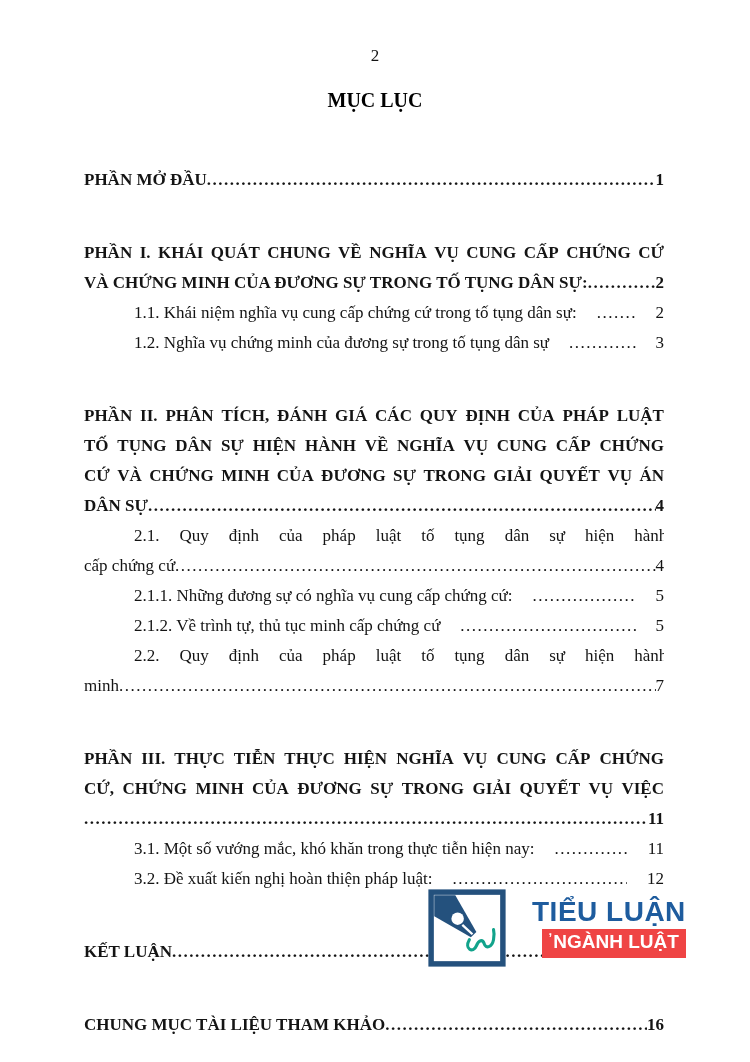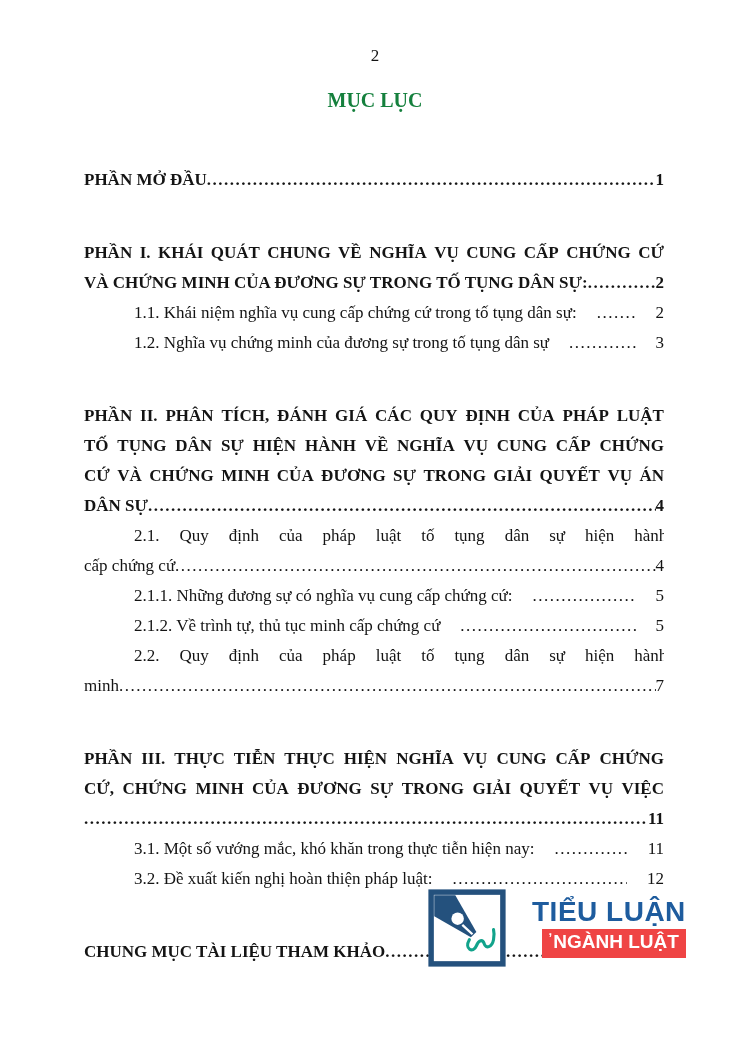--- a/index.html
+++ b/index.html
@@ -11,21 +11,21 @@
     color: #141414;
     overflow: hidden;
   }
   .page-number {
     position: absolute; top: 46px; left: 0; width: 100%;
     text-align: center; font-size: 17px; line-height: 20px;
   }
   .doc-title {
     position: absolute; top: 88px; left: 0; width: 100%;
     text-align: center; font-weight: bold; font-size: 20px; line-height: 24px;
-    color: #15803d;
+    color: #000000;
   }
   .toc {
     position: absolute; top: 122px; left: 84px; width: 580px;
     font-size: 17px; line-height: 30px;
   }
   .toc-entry.bold { font-weight: bold; margin-top: 43px; }
   .line.full {
     display: flex; justify-content: space-between;
     overflow: hidden; white-space: nowrap; text-align: right;
   }
@@ -268,20 +268,27 @@
     </div>
     <div class="toc-entry normal">
       <div class="line last first-indent">
         <span class="txt">3.2. Đề xuất kiến nghị hoàn thiện pháp luật:</span>
         <span class="dots"></span>
         <span class="num">12</span>
       </div>
     </div>
     <div class="toc-entry bold">
       <div class="line last">
+        <span class="txt">KẾT LUẬN</span>
+        <span class="dots"></span>
+        <span class="num">15</span>
+      </div>
+    </div>
+    <div class="toc-entry bold">
+      <div class="line last">
         <span class="txt">CHUNG MỤC TÀI LIỆU THAM KHẢO</span>
         <span class="dots"></span>
         <span class="num">16</span>
       </div>
     </div>
   </div>
 
 <div class="logo">
   <svg class="logo-icon" viewBox="0 0 100 100" xmlns="http://www.w3.org/2000/svg">
     <rect x="4" y="4" width="92" height="92" fill="#ffffff" stroke="#24517D" stroke-width="7"></rect>

